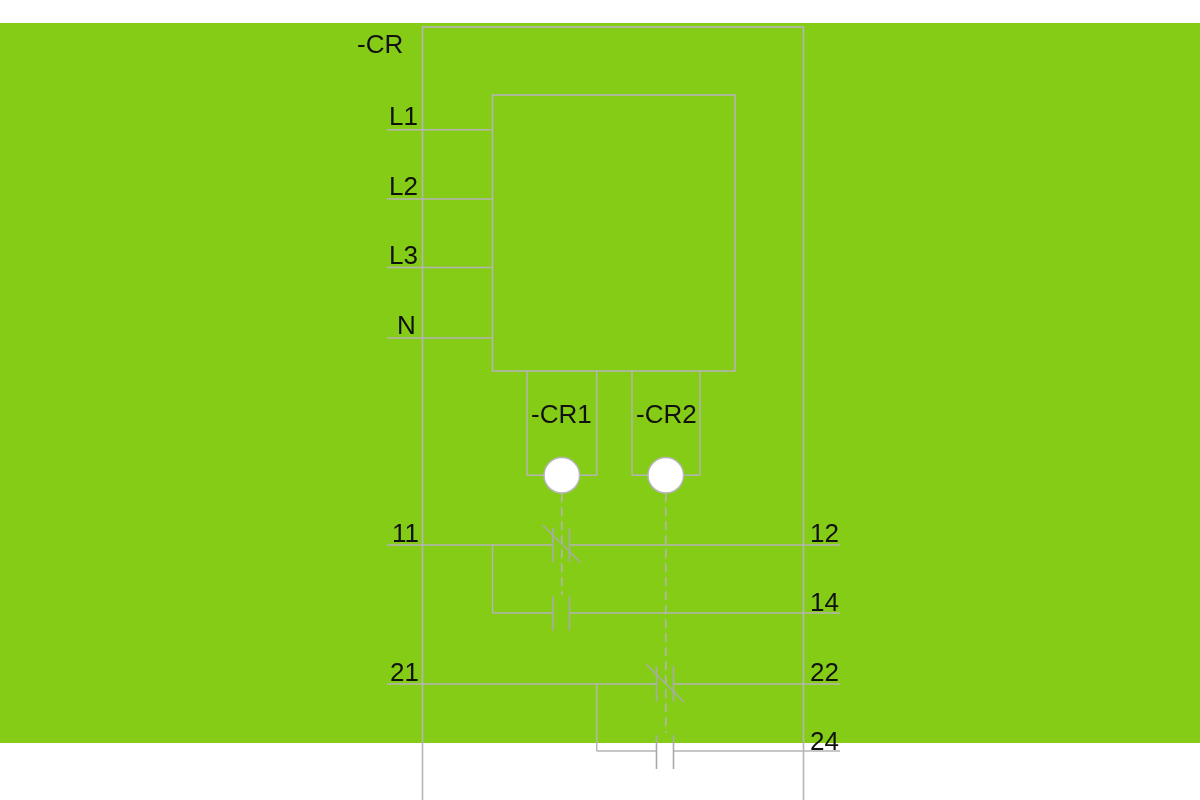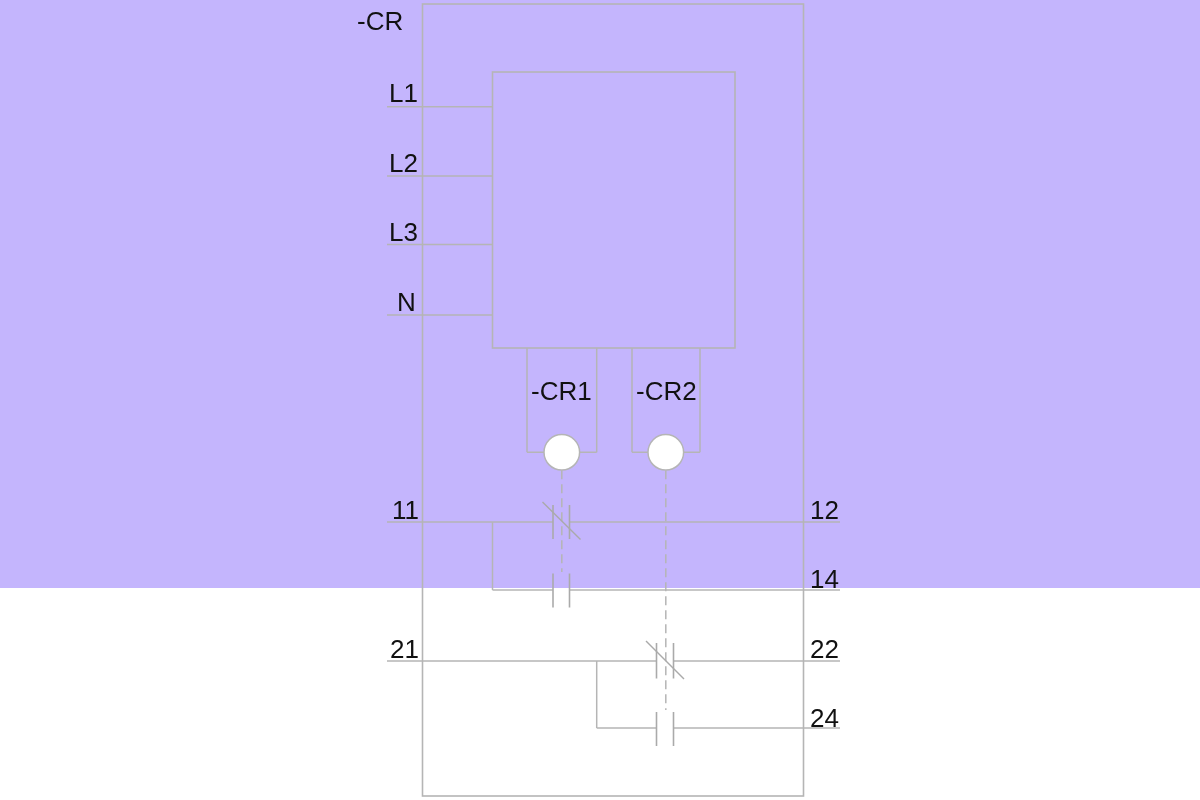--- a/index.html
+++ b/index.html
@@ -6,22 +6,23 @@
     margin: 0;
     padding: 0;
     width: 1200px;
     height: 800px;
     background: #ffffff;
     overflow: hidden;
   }
   .canvas {
     position: relative;
     width: 1200px;
-    height: 588px;
-    background: #c4b5fd;
+    height: 720px;
+    background: #84cc16;
+    margin-top: 23px;
   }
   svg { display: block; }
   svg text {
     font-family: "Liberation Sans", sans-serif;
     font-size: 26px;
     fill: #111111;
   }
   .wire {
     stroke: #b5b5b5;
     stroke-width: 1.5;

